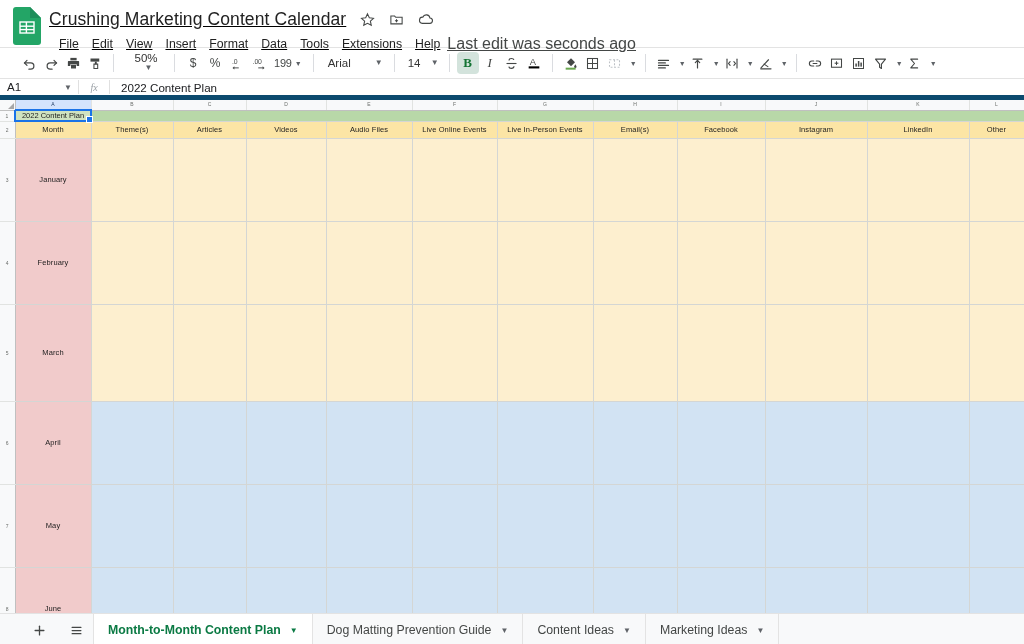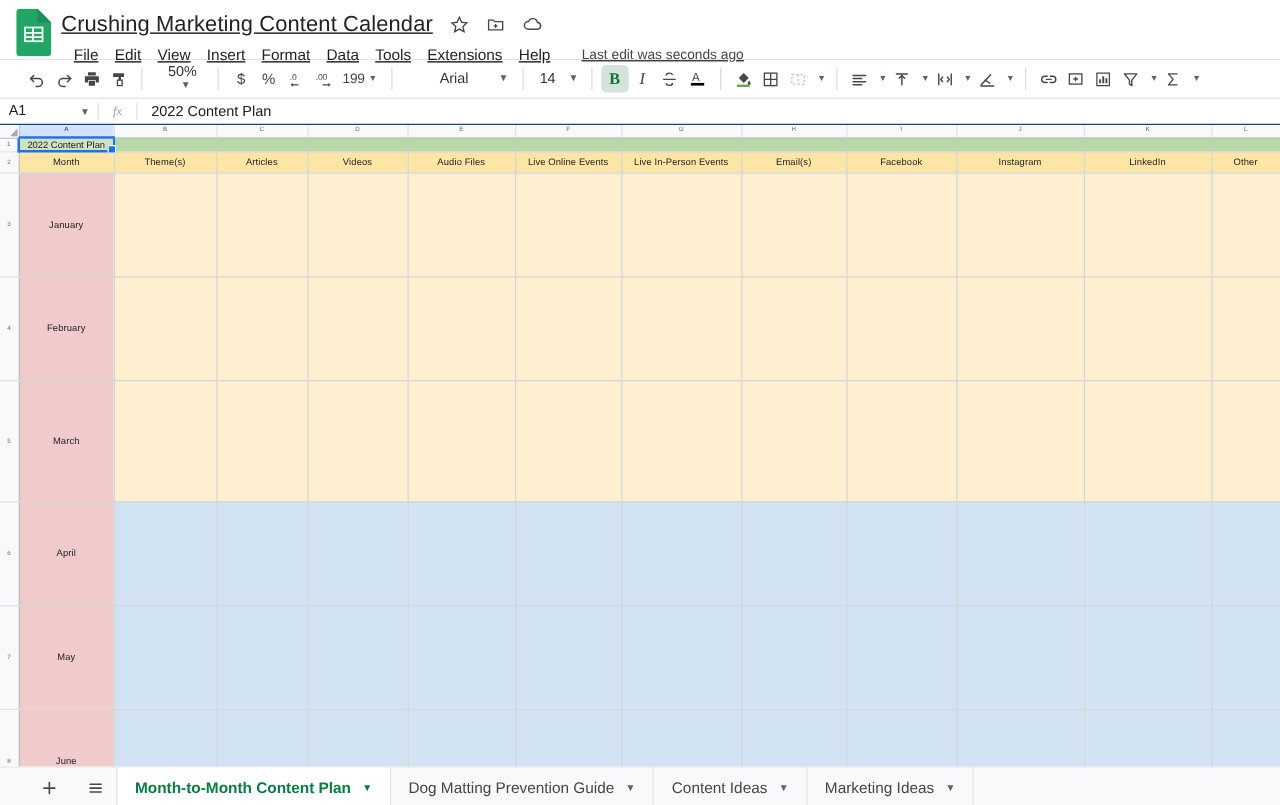--- a/index.html
+++ b/index.html
@@ -53,22 +53,21 @@
   }
   .menu-item {
     padding: 2px 7px 2px 6px;
     border-radius: 4px;
     cursor: default;
     white-space: nowrap;
     color: #1f1f1f;
   }
   .menu-item:first-child { margin-left: 4px; }
   .last-edit {
-    margin-left: 18px;
-    font-size: 11px;
+    font-size: 16px;
     color: #444746;
     text-decoration: underline;
     white-space: nowrap;
   }
 
   
   .toolbar {
     height: 31px;
     border-top: 1px solid #e3e3e3;
     display: flex;
@@ -103,21 +102,20 @@
     flex-direction: column;
   }
   .caret { font-size: 8px; color: #5f6368; margin-left: 5px; line-height: 1; }
   .caret-sm { font-size: 7px; color: #5f6368; margin-left: 3px; line-height: 1; }
   .tb-font {
     display: inline-flex; align-items: center; justify-content: space-between;
     font-size: 11.5px; color: #333;
     height: 22px; width: 66px;
     padding: 0 4px 0 7px;
     border-radius: 4px;
-    margin-left: 24px;
   }
   .tb-size {
     display: inline-flex; align-items: center; justify-content: space-between;
     font-size: 11.5px; color: #333;
     height: 22px; width: 40px;
     padding: 0 3px 0 6px;
     border-radius: 4px;
   }
   .tb-bold {
     background: #d3e3dc;
@@ -126,21 +124,21 @@
     font-size: 13px;
     font-family: "Liberation Serif", serif;
   }
   .tb-italic { font-style: italic; font-family:"Liberation Serif",serif; font-size: 13px; }
   .tb-num { font-size: 11px; letter-spacing: -0.2px; }
 
   
   .formulabar {
     height: 22px;
     border-top: 1px solid #e3e3e3;
-    border-bottom: 1px solid #0c4a6e;
+    border-bottom: 5px solid #0c4a6e;
     display: flex;
     align-items: center;
     background: #fff;
     font-size: 11.5px;
     color: #222;
   }
   .namebox {
     width: 78px;
     height: 100%;
     display: flex; align-items: center;

